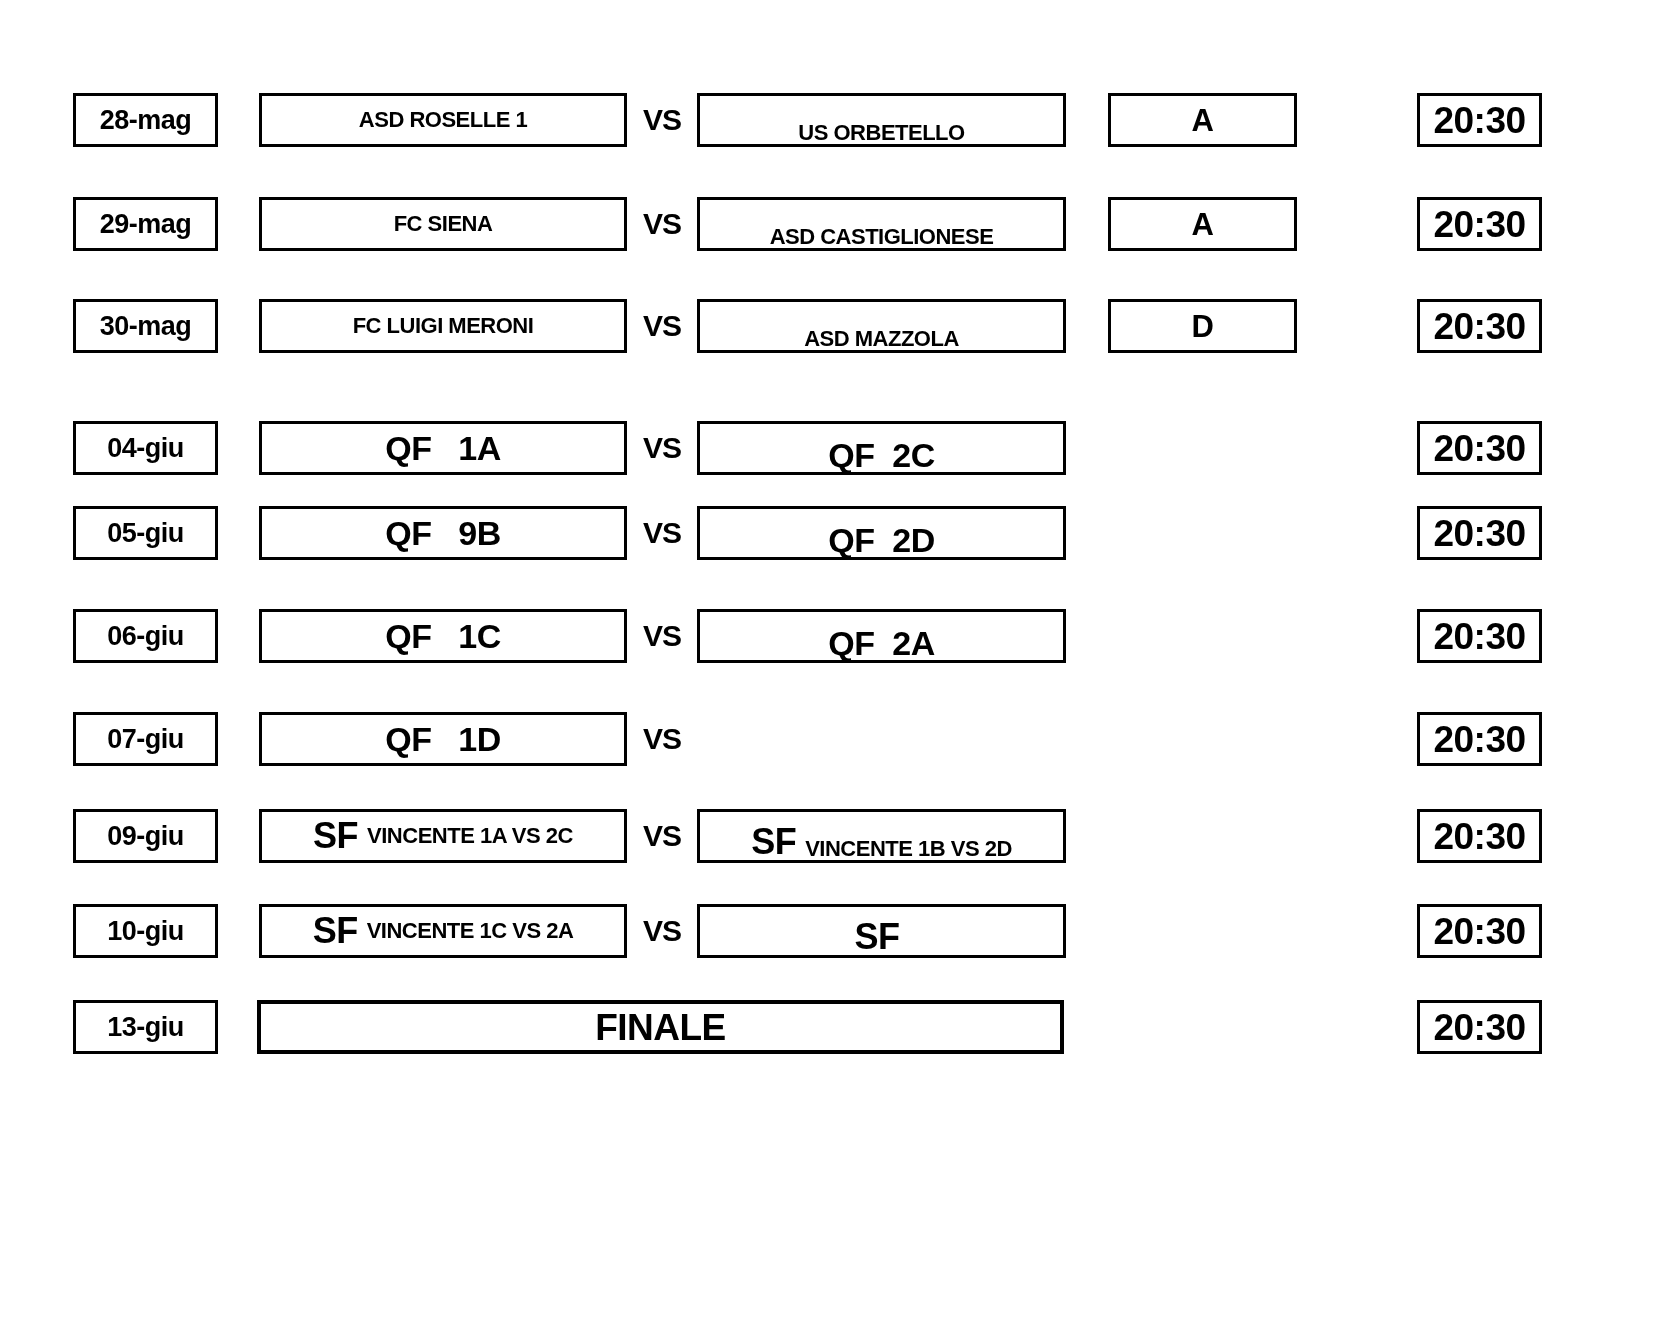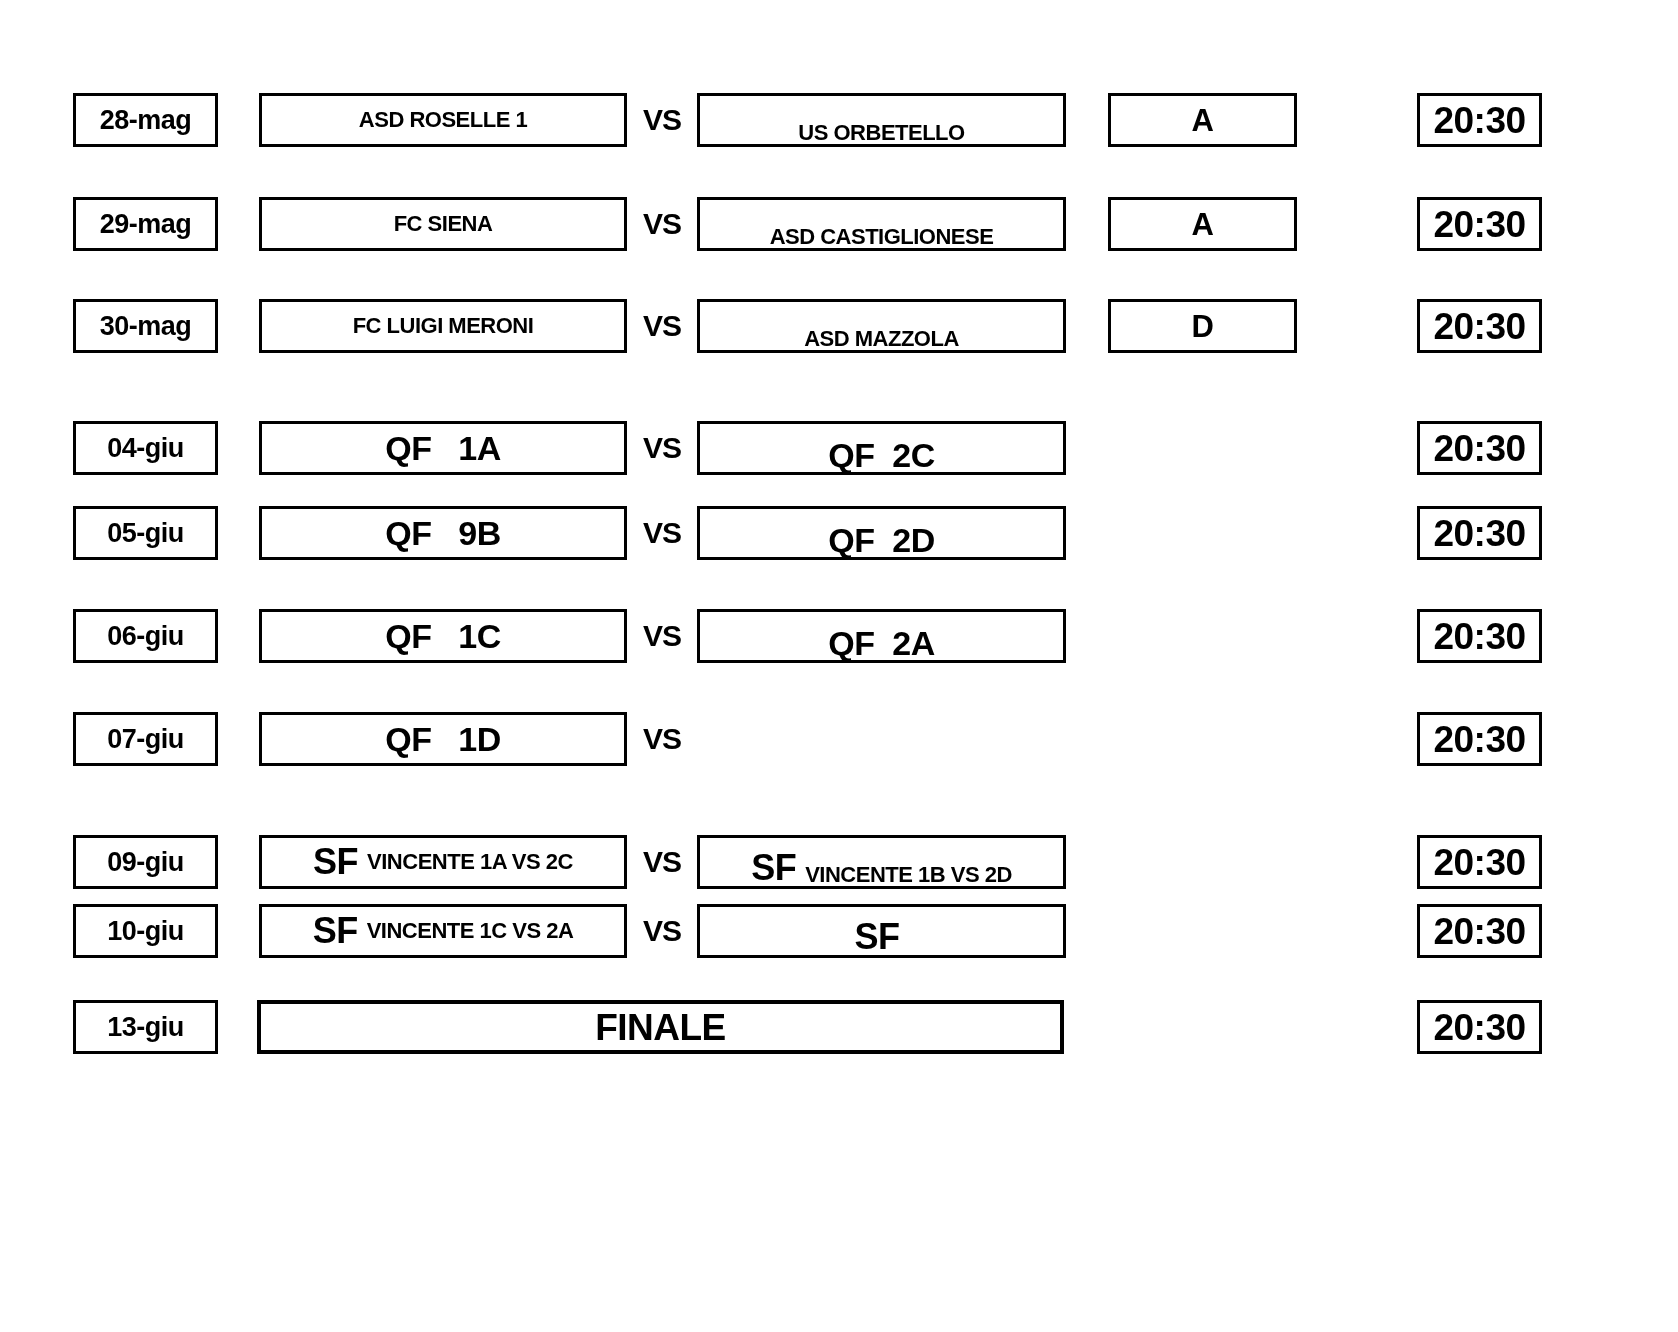--- a/index.html
+++ b/index.html
@@ -27,21 +27,21 @@
     width: 1678px;
     height: 54px;
   }
   .row:nth-child(1)  { top: 93px; }
   .row:nth-child(2)  { top: 197px; }
   .row:nth-child(3)  { top: 299px; }
   .row:nth-child(4)  { top: 421px; padding-left: 36px; }
   .row:nth-child(5)  { top: 506px; }
   .row:nth-child(6)  { top: 609px; }
   .row:nth-child(7)  { top: 712px; }
-  .row:nth-child(8)  { top: 809px; margin-top: 26px; }
+  .row:nth-child(8)  { top: 809px; }
   .row:nth-child(9)  { top: 904px; }
   .row:nth-child(10) { top: 1000px; }
   .box {
     position: absolute;
     top: 0;
     height: 54px;
     border: 3px solid #000000;
     box-sizing: border-box;
     background: #ffffff;
     display: flex;

